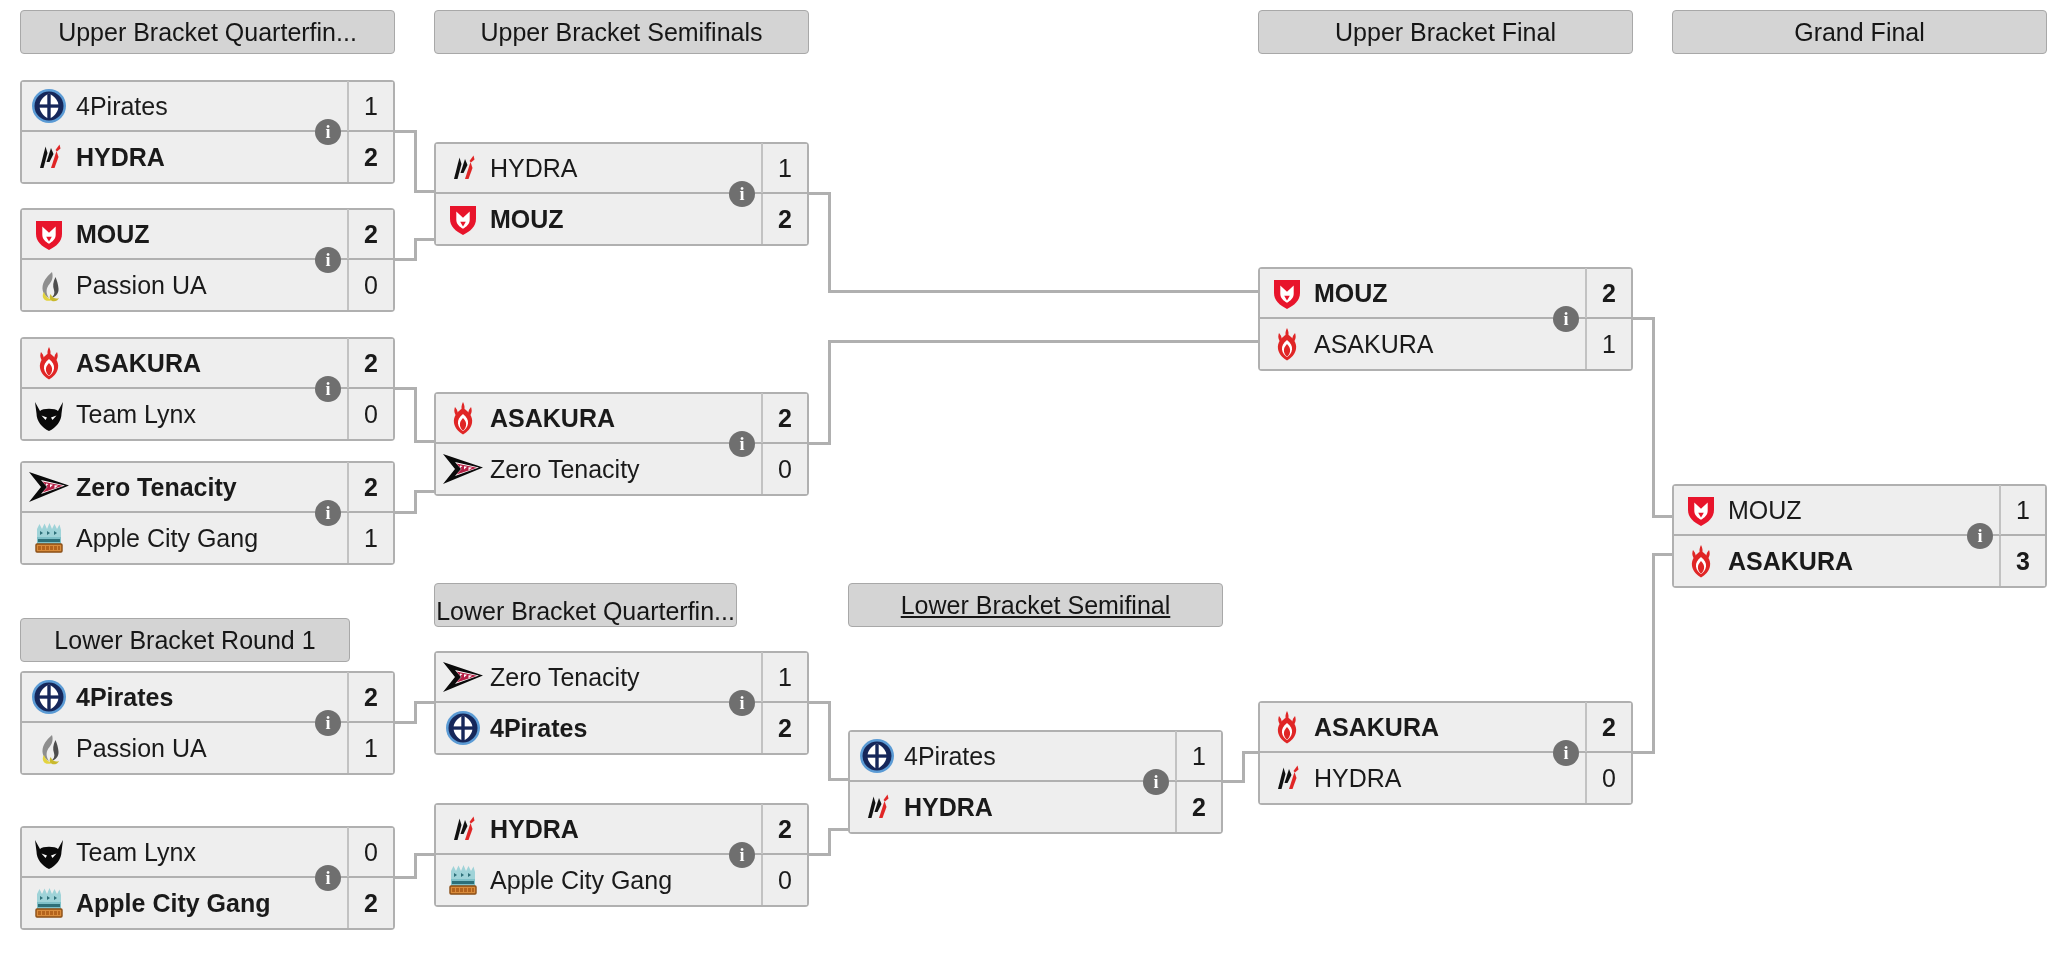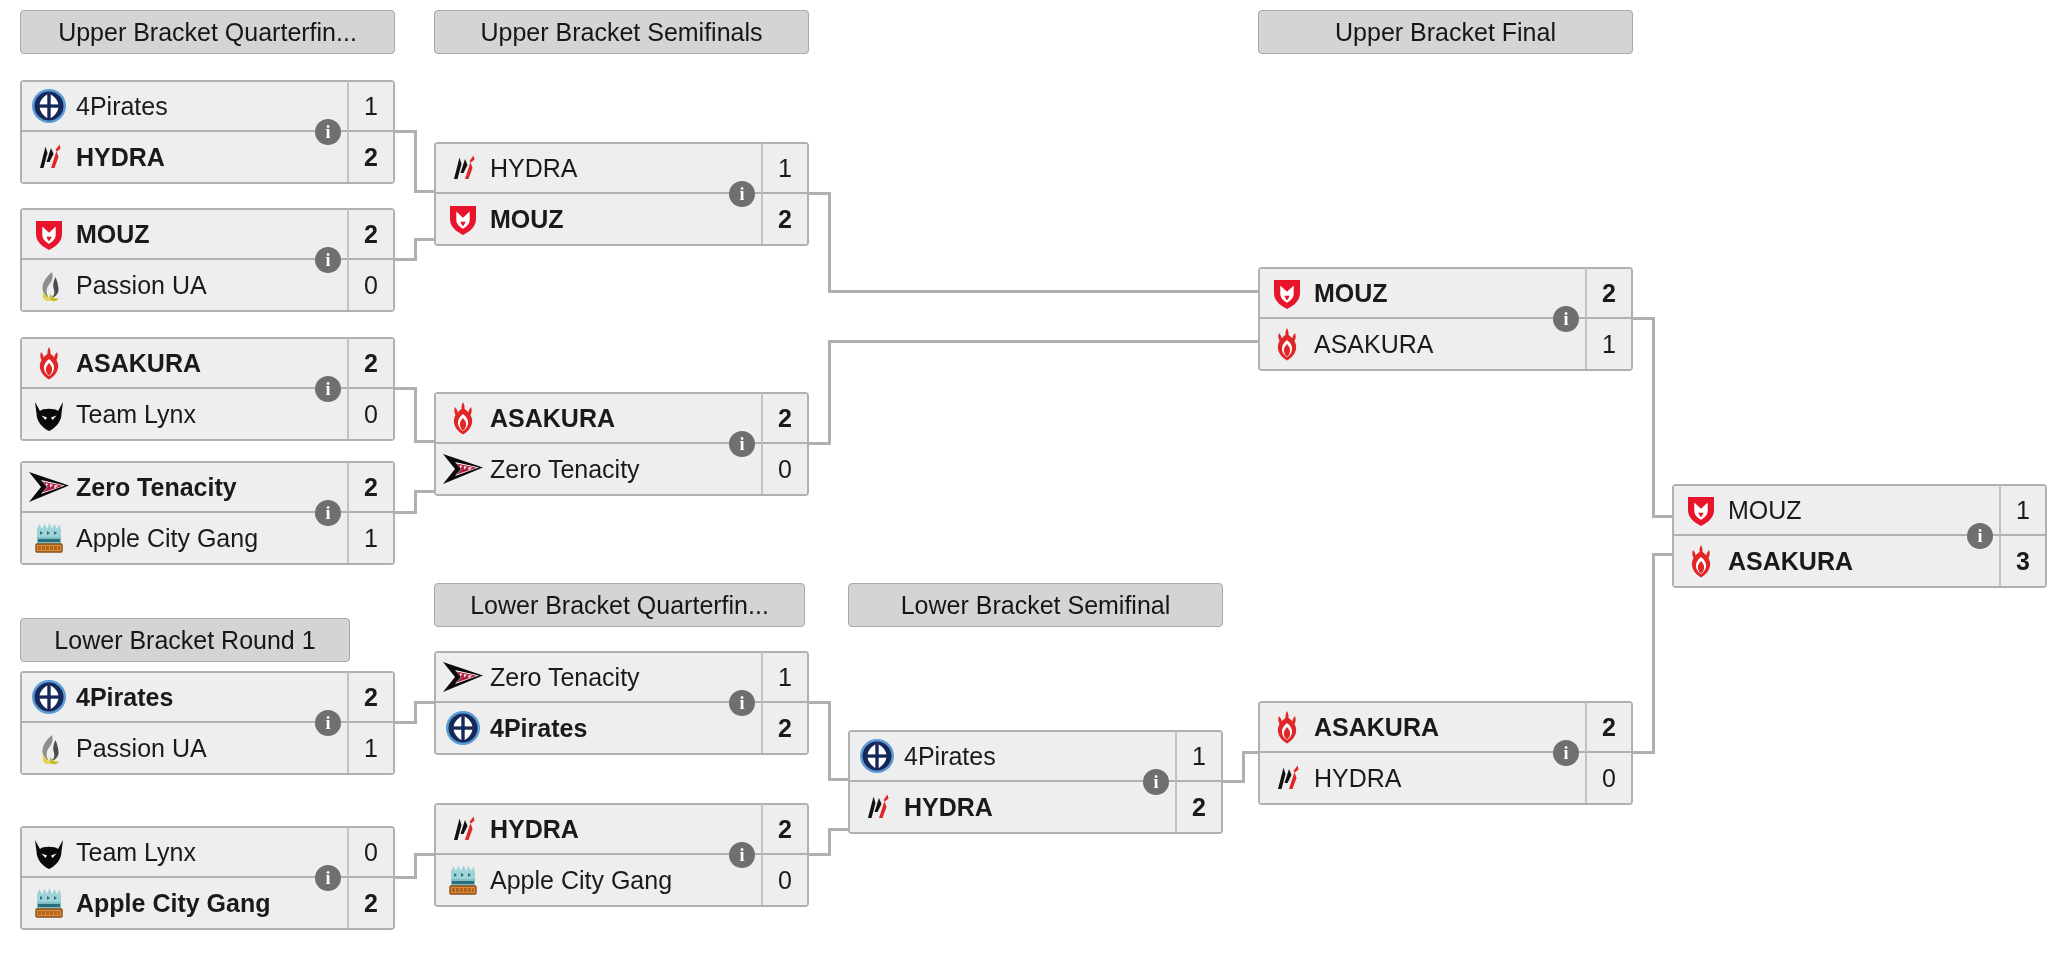--- a/index.html
+++ b/index.html
@@ -103,27 +103,30 @@
 <div id="bracket">
     <div class="round-hdr" style="left: 20px; top: 10px; width: 375px;">
       <span>Upper Bracket Quarterfin...</span>
     </div>
     <div class="round-hdr" style="left: 434px; top: 10px; width: 375px;">
       <span>Upper Bracket Semifinals</span>
     </div>
     <div class="round-hdr" style="left: 1258px; top: 10px; width: 375px; align-items: center;">
       <span>Upper Bracket Final</span>
     </div>
+    <div class="round-hdr" style="left: 1672px; top: 10px; width: 375px;">
+      <span>Grand Final</span>
+    </div>
     <div class="round-hdr" style="left: 20px; top: 583px; width: 330px; margin-top: 35px;">
       <span>Lower Bracket Round 1</span>
     </div>
-    <div class="round-hdr" style="left: 434px; top: 583px; width: 371px;">
+    <div class="round-hdr" style="left: 434px; top: 583px; width: 303px; align-items: flex-end;">
       <span>Lower Bracket Quarterfin...</span>
     </div>
-    <div class="round-hdr" style="left: 848px; top: 583px; width: 375px;">
+    <div class="round-hdr" style="left: 848px; top: 583px; width: 375px; text-decoration: underline;">
       <span>Lower Bracket Semifinal</span>
     </div>
     <div class="match" style="left: 20px; top: 80px; width: 375px;">
       <div class="row top">
         <div class="logo">
           <svg class="logo-src" width="38" height="38" viewBox="0 0 38 38">
     <circle cx="19" cy="19" r="17" fill="#5b9bd5"></circle>
     <circle cx="19" cy="19" r="13.5" fill="#16275a"></circle>
     <path d="M19 6.5 c6 3 9.5 7.5 9.5 12.5 S25 29 19 32 C13 29 9.5 24 9.5 19 S13 9.5 19 6.5Z" fill="#ffffff"></path>
     <rect x="17.3" y="7" width="3.4" height="25" fill="#16275a"></rect>

